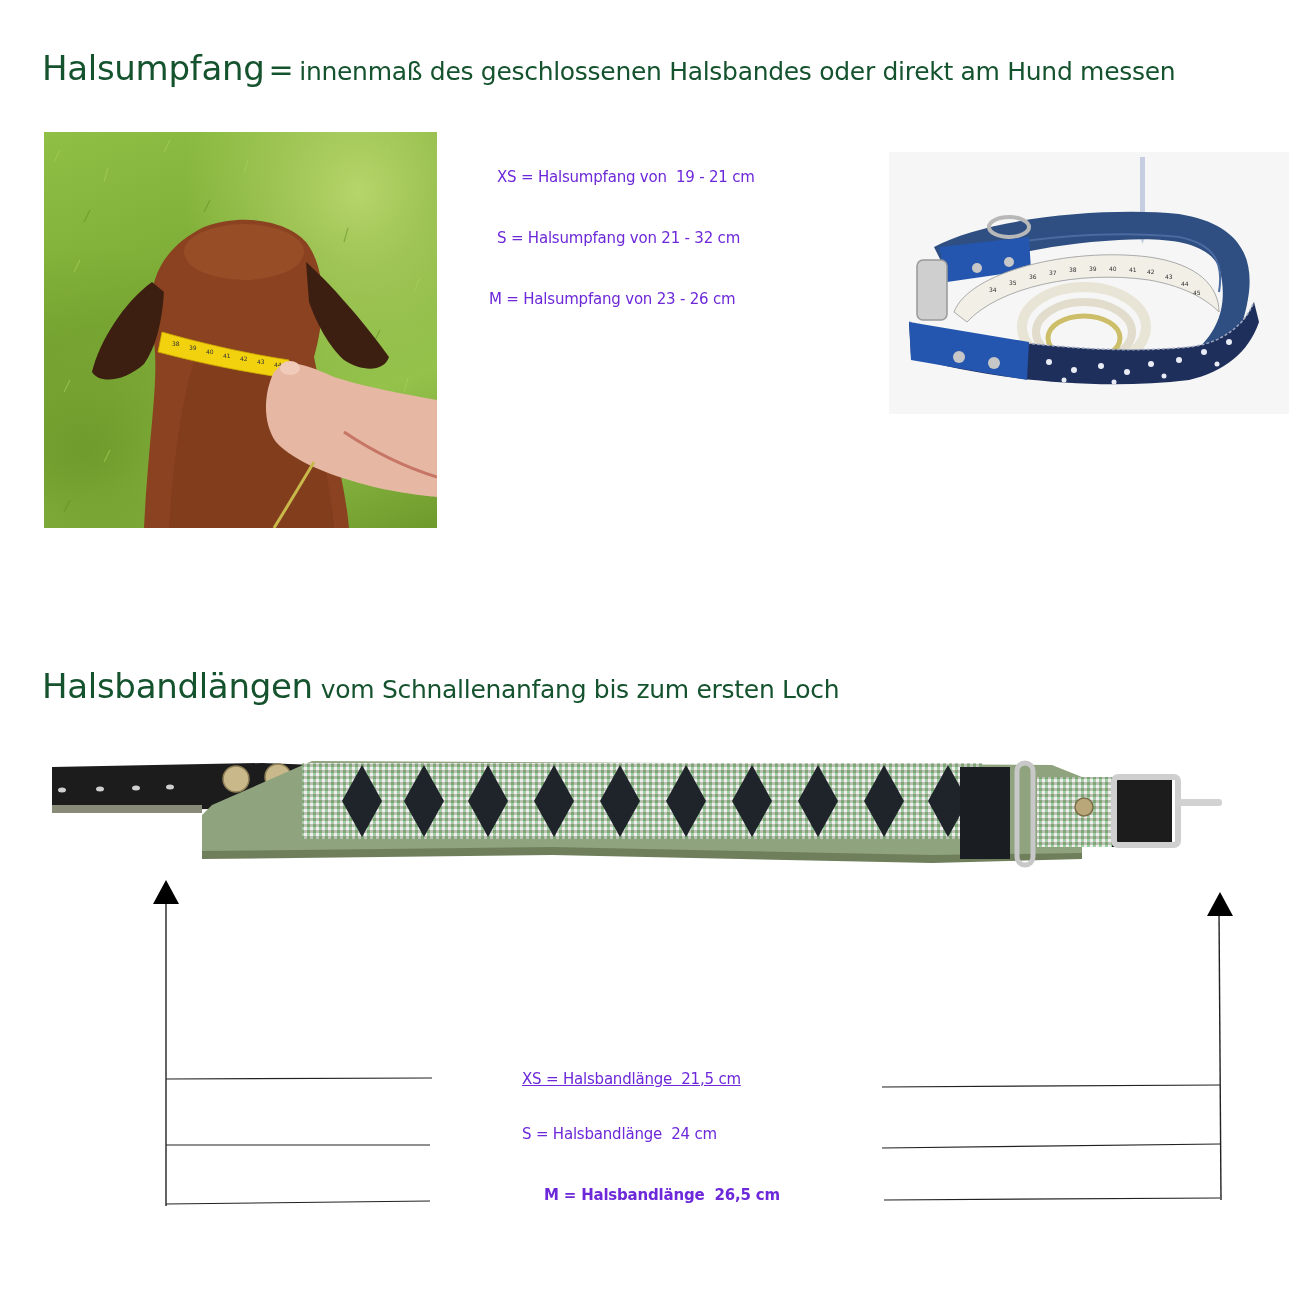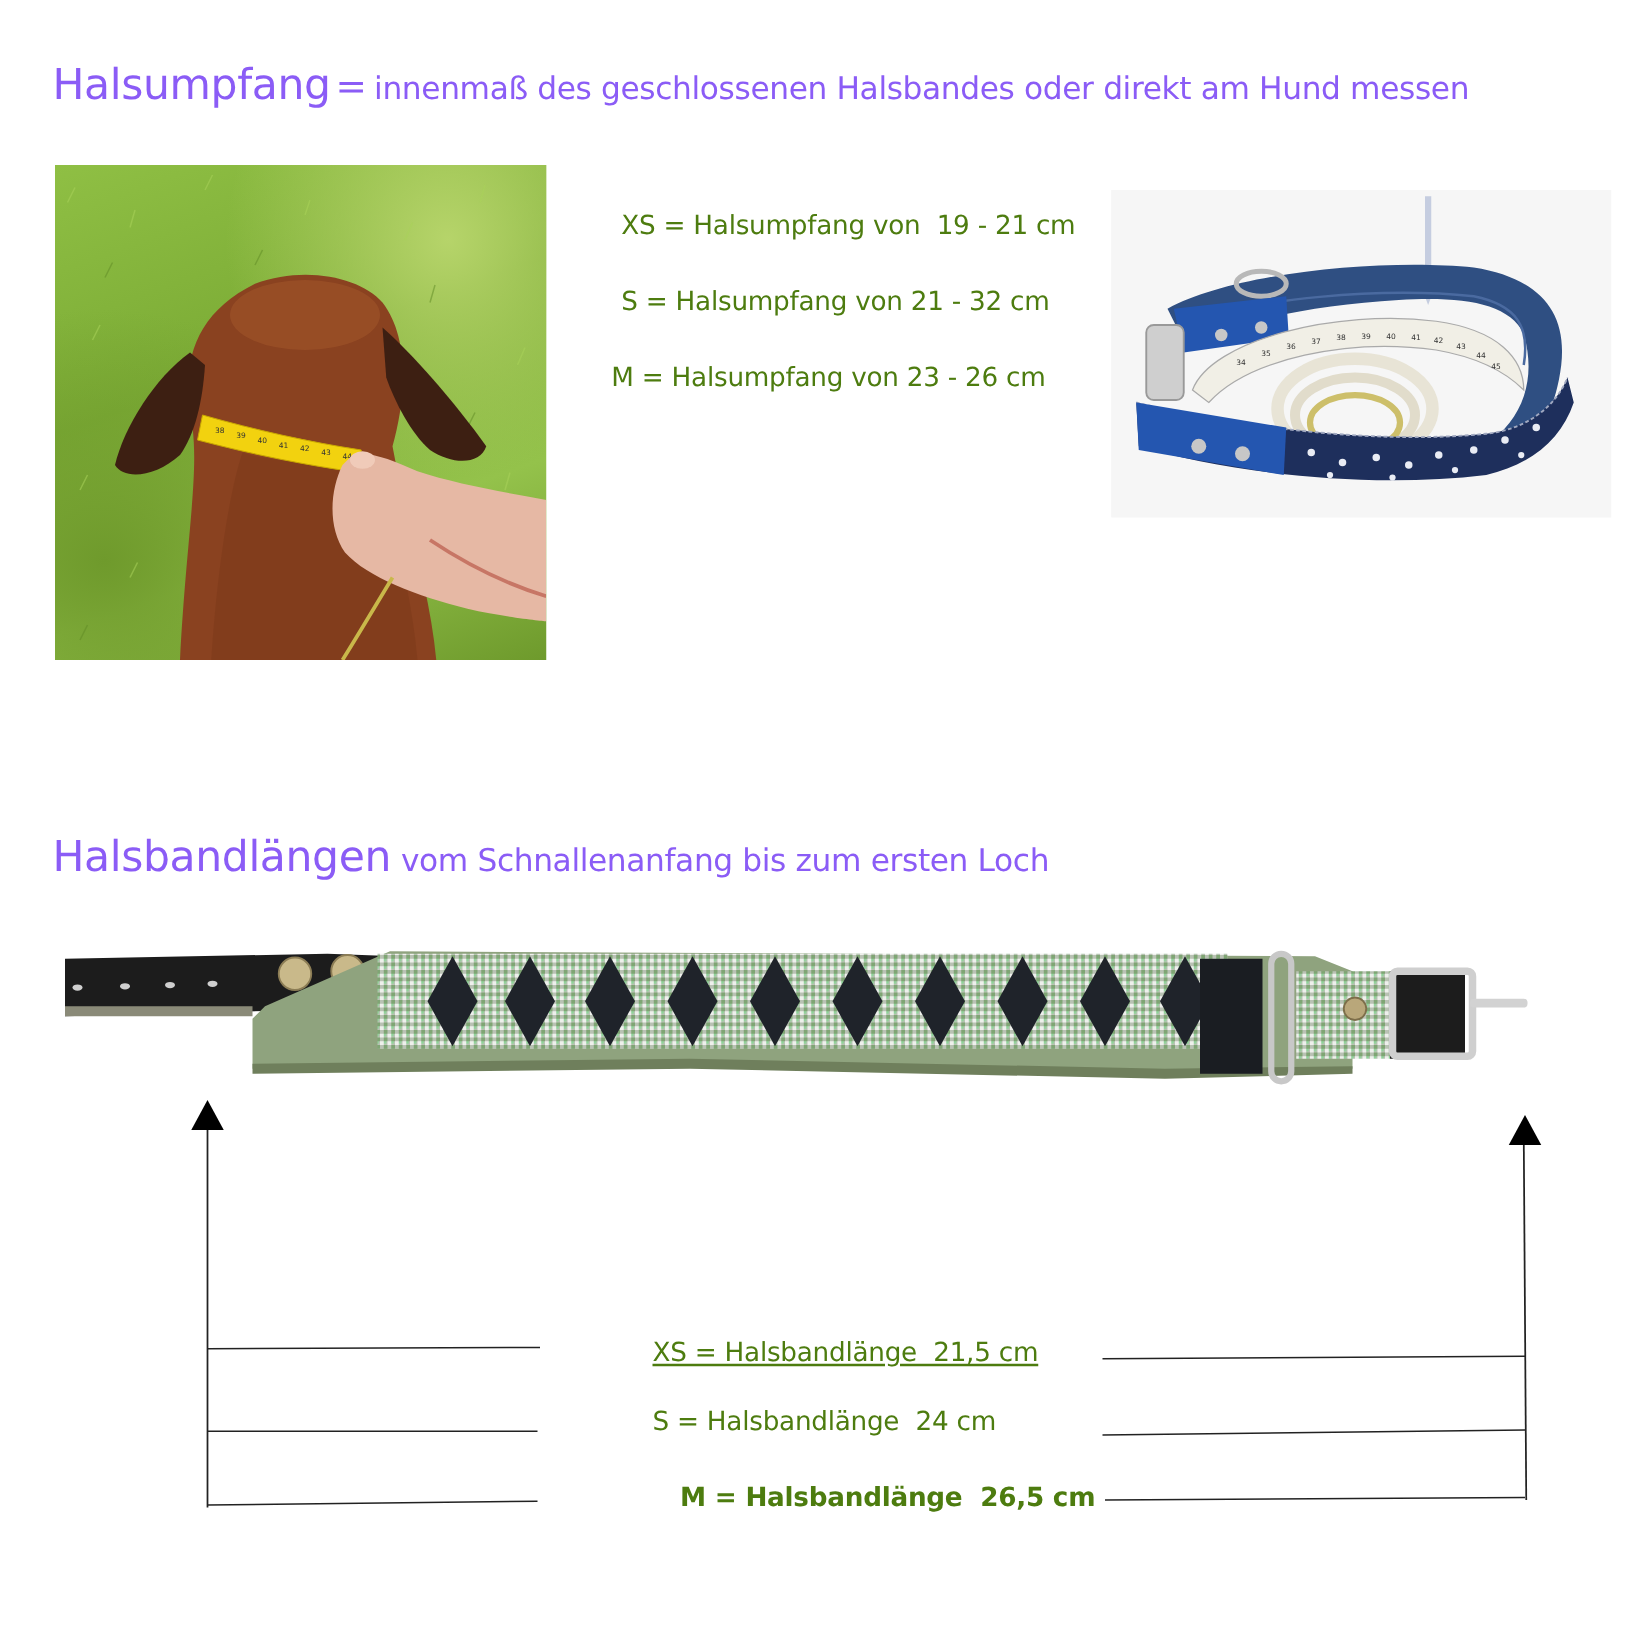--- a/index.html
+++ b/index.html
@@ -2,30 +2,30 @@
 <html><head>
 <meta charset="utf-8">
 <style>
   * { box-sizing: border-box; margin: 0; padding: 0; }
   html, body { width: 1316px; height: 1310px; background: #ffffff; overflow: hidden; }
   body { position: relative; font-family: "DejaVu Sans", "Liberation Sans", sans-serif; color: #111; }
 
   .abs { position: absolute; }
 
   
-  .heading { position: absolute; white-space: nowrap; color: #8b5cf6; letter-spacing: -0.3px; }
+  .heading { position: absolute; white-space: nowrap; color: #14532d; letter-spacing: -0.3px; }
   .heading .big { font-size: 34px; }
   .heading .eq { font-size: 30px; margin: 0 6px 0 4px; }
   .heading .small { font-size: 25px; }
   #h1 { left: 42px; top: 48px; }
   #h2 { left: 42px; top: 666px; text-align: right; }
   #h2 .big { margin-right: 8px; }
 
   
-  .size-line { position: absolute; font-size: 21px; white-space: pre; color: #4d7c0f; letter-spacing: -0.2px; }
+  .size-line { position: absolute; font-size: 15px; white-space: pre; color: #6d28d9; letter-spacing: -0.2px; }
 
   
   #dog-photo { left: 44px; top: 132px; width: 393px; height: 396px; overflow: hidden;
     background:
       radial-gradient(ellipse at 80% 15%, #b6d46a 0%, rgba(182,212,106,0) 40%),
       radial-gradient(ellipse at 10% 80%, #6f9a2c 0%, rgba(111,154,44,0) 45%),
       linear-gradient(160deg, #8fbf44 0%, #7bab35 40%, #94c24b 70%, #6e9a2c 100%);
   }
   #dog-photo svg { width: 100%; height: 100%; display: block; }
 

